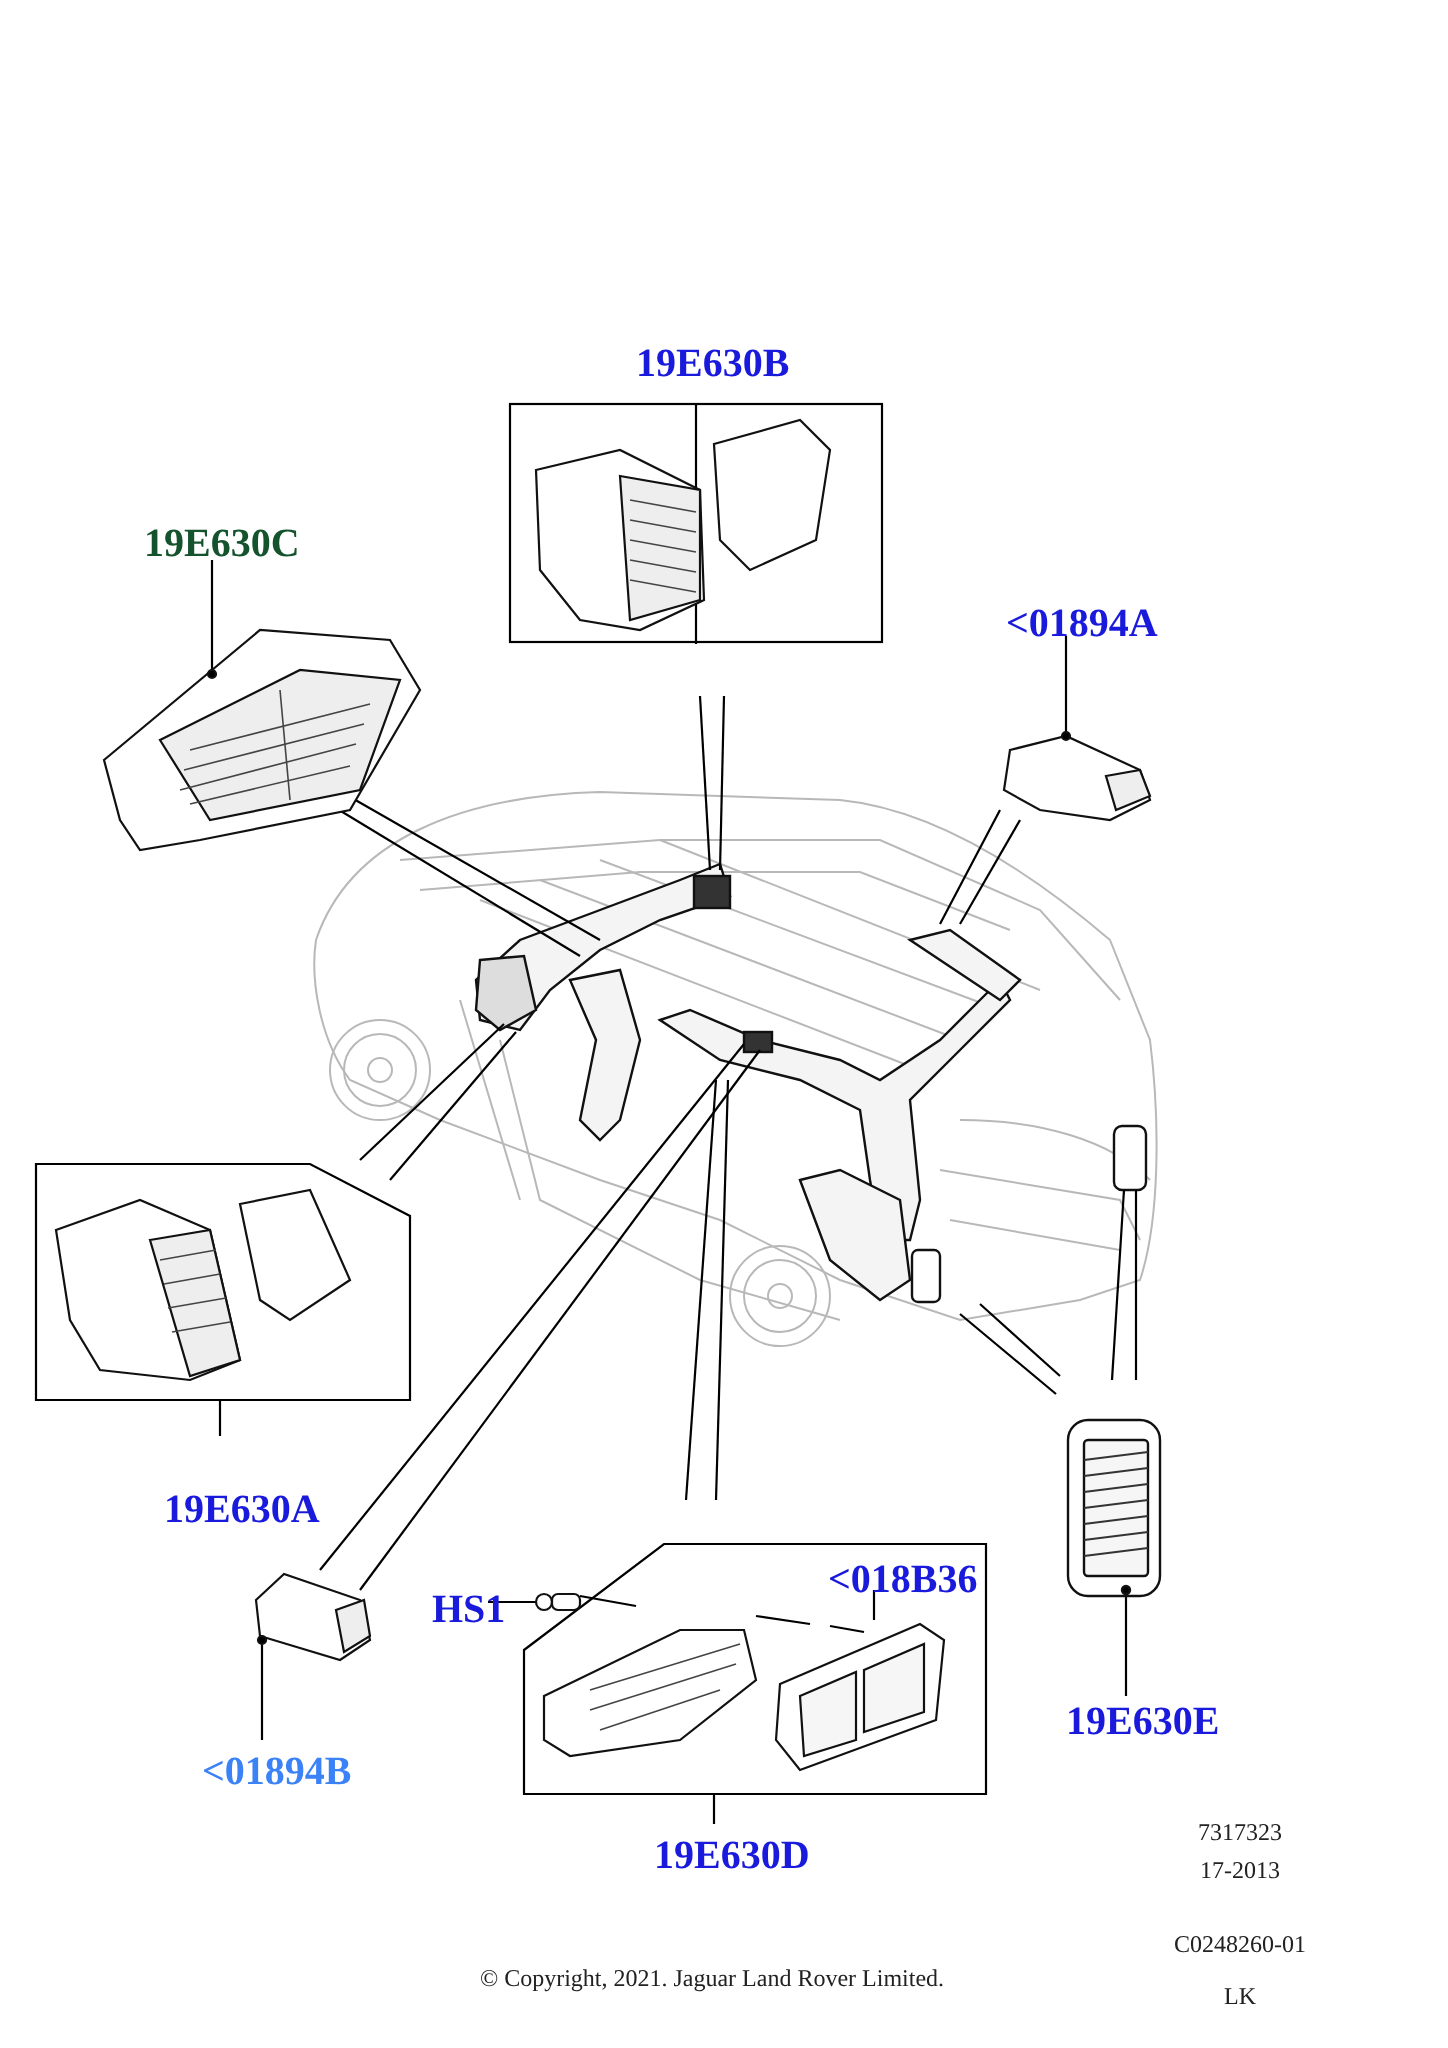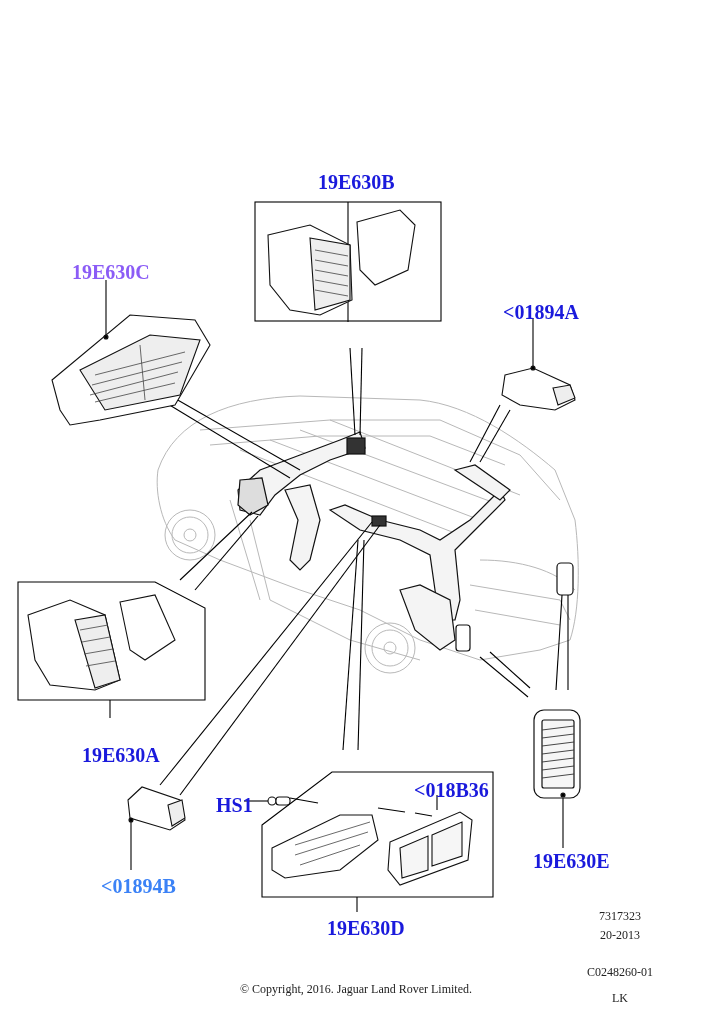--- a/index.html
+++ b/index.html
@@ -164,27 +164,27 @@
         <line x1="542" y1="754" x2="574" y2="750"></line>
       <line x1="542" y1="762" x2="574" y2="758"></line>
         <line x1="542" y1="770" x2="574" y2="766"></line>
       <line x1="542" y1="778" x2="574" y2="774"></line>
     </g>
     <circle cx="563" cy="795" r="2" fill="#000"></circle>
   </g>
 </svg>
 
 <div class="label" style="left: 318px; top: 171px; color: rgb(26, 26, 220);">19E630B</div>
-<div class="label" style="left: 72px; top: 261px; color: #8b5cf6;">19E630C</div>
+<div class="label" style="left: 72px; top: 261px; color: #14532d;">19E630C</div>
 <div class="label" style="left: 503px; top: 301px; color: rgb(26, 26, 220);">&lt;01894A</div>
 <div class="label" style="left: 82px; top: 744px; color: rgb(26, 26, 220);">19E630A</div>
 <div class="label" style="left: 216px; top: 794px; color: rgb(26, 26, 220);">HS1</div>
 <div class="label" style="left: 414px; top: 779px; color: rgb(26, 26, 220);">&lt;018B36</div>
 <div class="label" style="left: 101px; top: 875px; color: #3b82f6;">&lt;01894B</div>
 <div class="label" style="left: 327px; top: 917px; color: rgb(26, 26, 220);">19E630D</div>
 <div class="label" style="left: 533px; top: 850px; color: rgb(26, 26, 220);">19E630E</div>
 
 <div class="meta" style="left:570px; width:100px; top:909px;">7317323</div>
-<div class="meta" style="left:570px; width:100px; top:928px;">20-2013</div>
+<div class="meta" style="left:570px; width:100px; top:928px;">17-2013</div>
 <div class="meta" style="left:570px; width:100px; top:947px;margin-top:44px;">LK</div>
 <div class="meta" style="left:565px; width:110px; top:965px;">C0248260-01</div>
 
-<div class="copyright">© Copyright, 2016. Jaguar Land Rover Limited.</div>
+<div class="copyright">© Copyright, 2021. Jaguar Land Rover Limited.</div>
 
 </body></html>

